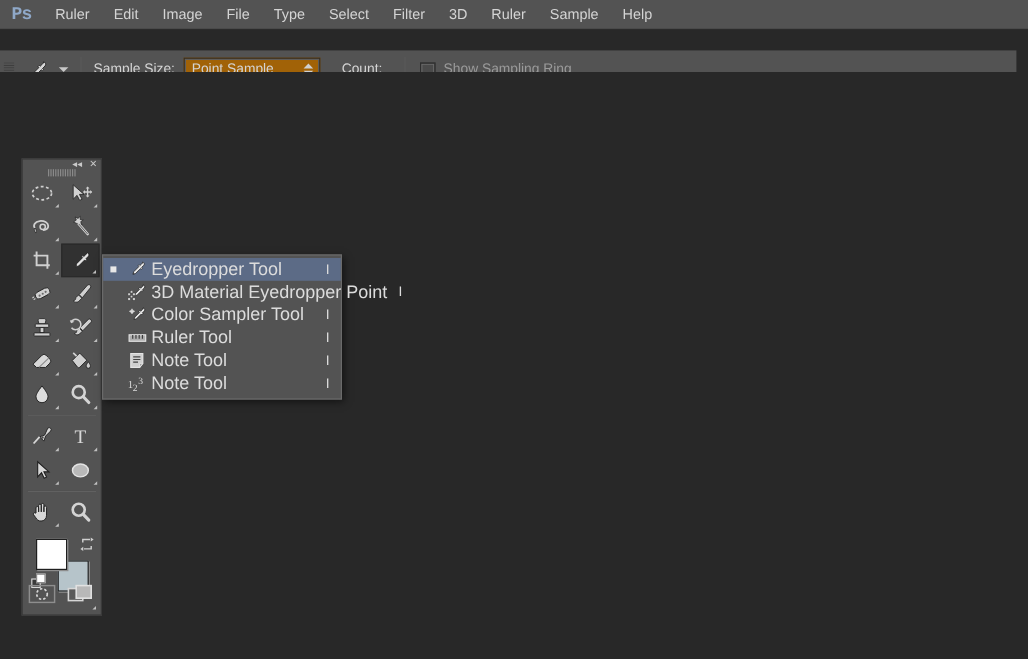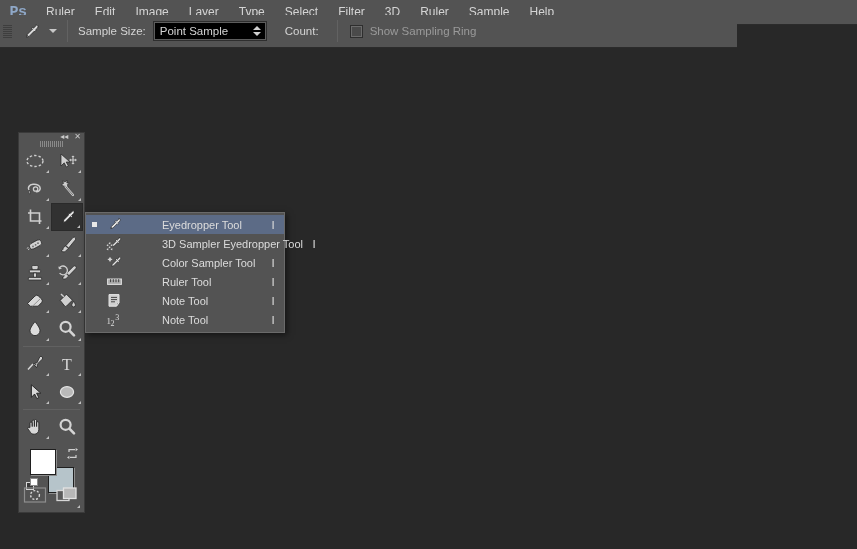--- a/index.html
+++ b/index.html
@@ -28,22 +28,22 @@
   }
   .menu-item {
     height: 25px; padding: 0 10px;
     display: flex; align-items: center;
     color: #d4d4d4; font-size: 12px;
     cursor: default; white-space: nowrap;
   }
 
   
   #optionsbar {
-    position: absolute; left: 0; top: 15px;
-    width: 737px; height: 33px;
+    position: absolute; left: 0; top: 42px;
+    width: 847px; height: 33px;
     background: #535353;
     display: flex; align-items: center;
     border-bottom: 1px solid #2b2b2b;
   }
   .grip-v {
     width: 9px; height: 22px; margin-left: 3px;
     display: flex; flex-direction: column; justify-content: center;
     gap: 1px; flex: 0 0 auto;
   }
   .grip-v i { display: block; height: 1px; background: #6e6e6e; border-bottom: 1px solid #3e3e3e; }
@@ -59,21 +59,21 @@
   }
   .ob-sep {
     width: 1px; height: 22px; margin: 0 10px;
     background: #3d3d3d; border-right: 1px solid #626262;
   }
   .ob-label { color: #d4d4d4; font-size: 11.5px; white-space: nowrap; }
   .ob-label.dim { color: #9a9a9a; text-align: right; }
 
   .select {
     height: 20px; margin-left: 7px;
-    background: #000000;
+    background: #a16207;
     border: 1px solid #2e2e2e;
     box-shadow: inset 0 0 0 1px #5d5d5d;
     display: flex; align-items: center;
     position: relative; cursor: default;
   }
   .select .val {
     color: #d4d4d4; font-size: 11.5px;
     padding-left: 6px; white-space: nowrap;
   }
   .select .stepper {
@@ -205,40 +205,39 @@
   .fly-bullet {
     width: 16px; display: flex; align-items: center; justify-content: center;
     flex: 0 0 auto;
   }
   .fly-bullet i { width: 5px; height: 5px; background: #e8e8e8; display: block; }
   .fly-icon {
     width: 24px; flex: 0 0 auto;
     display: flex; align-items: center; justify-content: center;
   }
   .fly-label {
-    flex: 1 1 auto; color: #dcdcdc; font-size: 11px;
+    flex: 1 1 auto; color: #dcdcdc; font-size: 15px;
     white-space: nowrap;
-    margin-left: 36px;
   }
   .fly-key {
     width: 22px; flex: 0 0 auto;
     color: #dcdcdc; font-size: 11.5px; text-align: center;
   }
 
   svg { display: block; overflow: visible; }
 </style>
 </head>
 <body>
 
 <div id="menubar">
   <div id="ps-logo">Ps</div>
   <div class="menu-item">Ruler</div>
   <div class="menu-item">Edit</div>
   <div class="menu-item">Image</div>
-  <div class="menu-item">Layer</div>
+  <div class="menu-item">File</div>
   <div class="menu-item">Type</div>
   <div class="menu-item">Select</div>
   <div class="menu-item">Filter</div>
   <div class="menu-item">3D</div>
   <div class="menu-item">Ruler</div>
   <div class="menu-item">Sample</div>
   <div class="menu-item">Help</div>
 </div>
 
 <div id="optionsbar">
@@ -532,21 +531,21 @@
         <g fill="#cfcfcf" stroke="#333" stroke-width="0.3">
           <rect x="0.6" y="8.2" width="2" height="2"></rect>
             <rect x="2.6" y="10.2" width="2" height="2"></rect>
           <rect x="4.6" y="8.2" width="2" height="2"></rect>
             <rect x="0.6" y="12.2" width="2" height="2"></rect>
           <rect x="4.6" y="12.2" width="2" height="2"></rect>
             <rect x="2.6" y="6.2" width="2" height="2"></rect>
         </g>
       </svg>
     </span>
-    <span class="fly-label">3D Sampler Eyedropper Tool</span>
+    <span class="fly-label">3D Material Eyedropper Point</span>
     <span class="fly-key">I</span>
   </div>
 
   <div class="fly-item">
     <span class="fly-bullet"></span>
     <span class="fly-icon">
       <svg width="17" height="15" viewBox="0 0 17 15">
         <path d="M13.2 1.6a1.5 1.5 0 0 1 1 2.6l-1.6 1.6.7.7-.9.9-.7-.7-4 4-2 .6.6-2 4-4-.7-.7.9-.9.7.7 1.6-1.6a1.5 1.5 0 0 1 .4-.2z" fill="#e4e4e4" stroke="#1e1e1e" stroke-width="0.6"></path>
         <g stroke="#d8d8d8" stroke-width="1">
           <path d="M4 2.2v4.4M1.8 4.4h4.4"></path>

